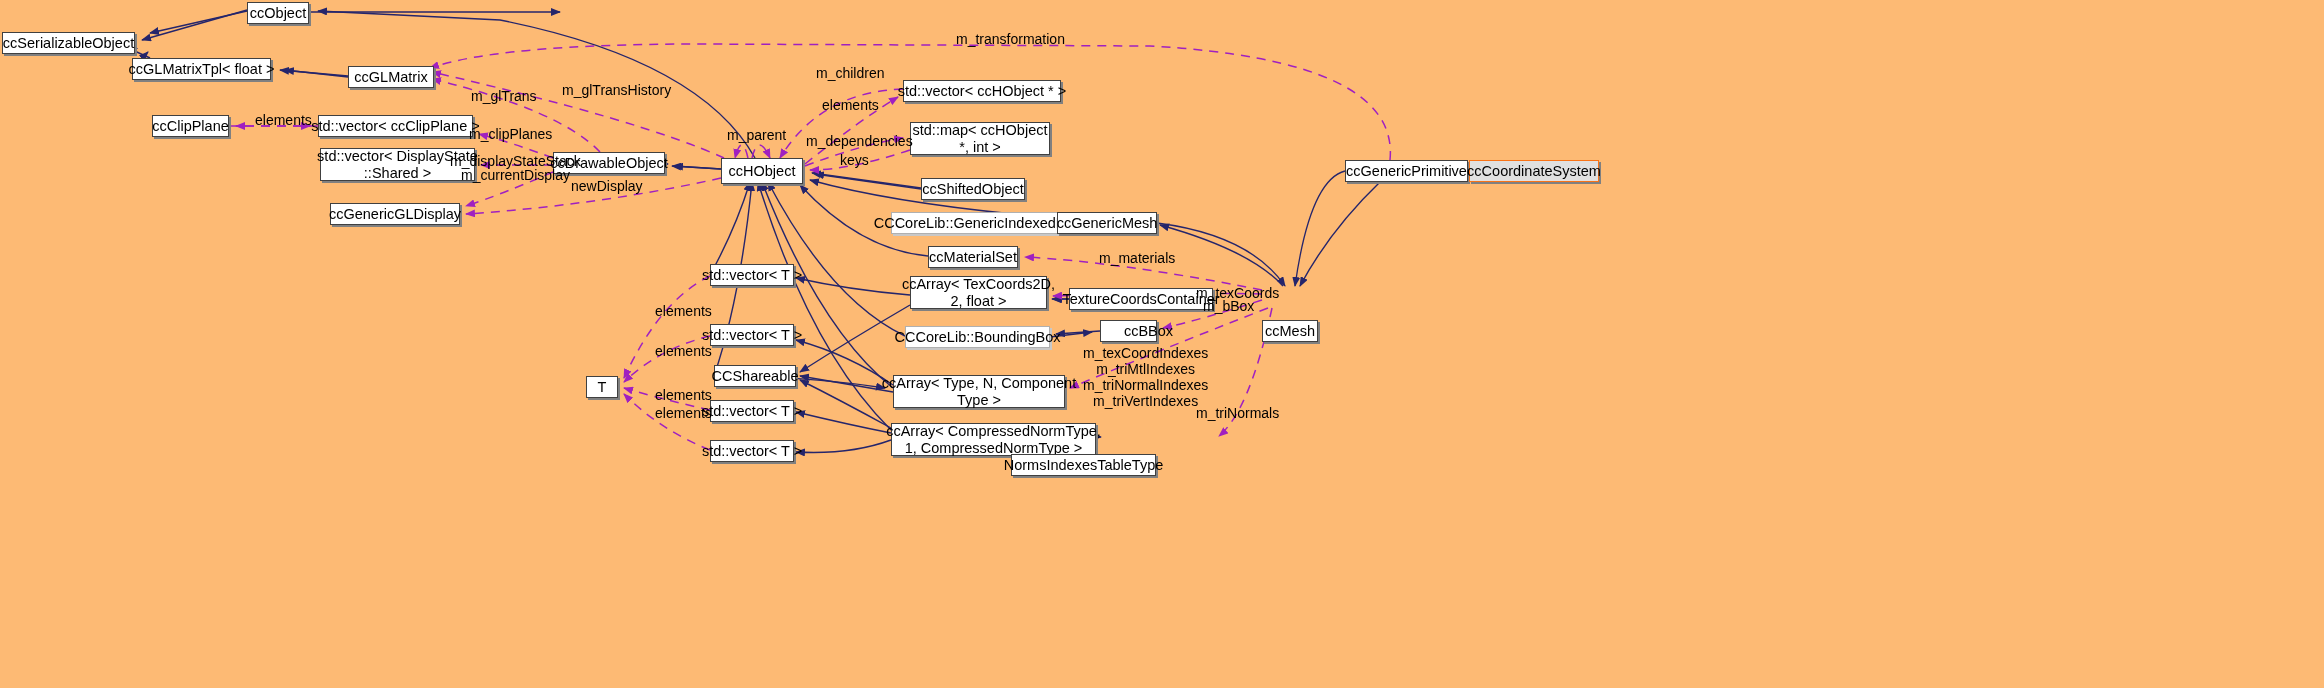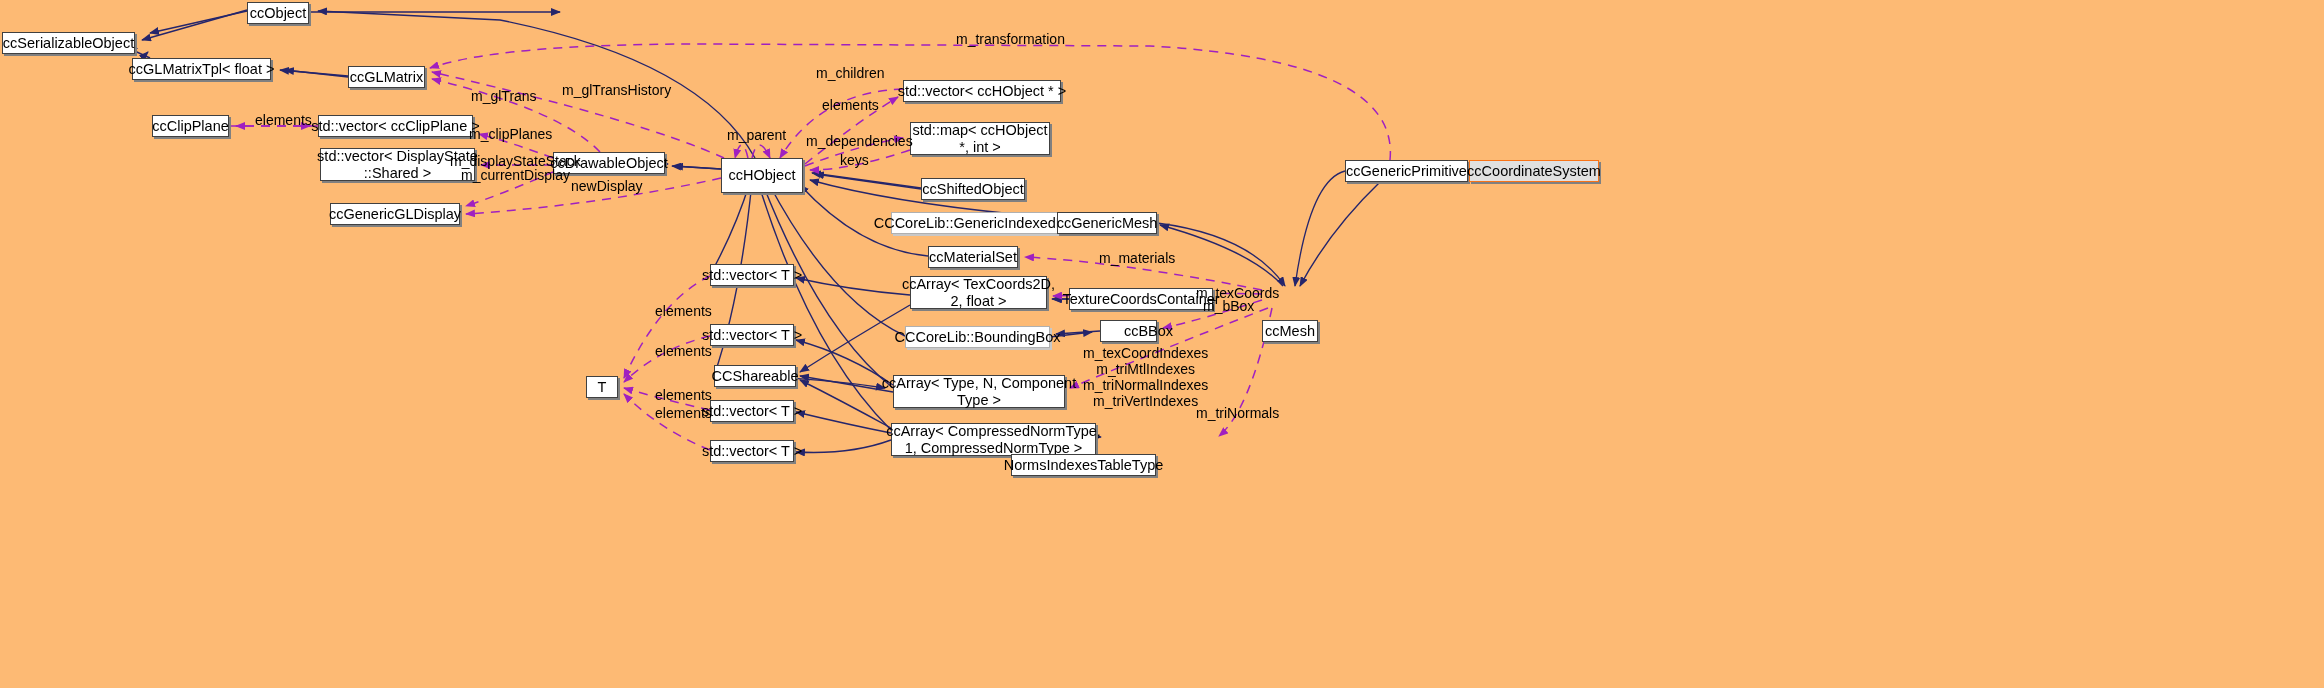--- a/index.html
+++ b/index.html
@@ -194,28 +194,28 @@
       <path d="M710,410 Q665,400 624,388" stroke="#a020c0" stroke-width="1.5" stroke-dasharray="9,7" marker-end="url(#useArrow)"></path>
 
       <path d="M710,450 Q660,430 624,394" stroke="#a020c0" stroke-width="1.5" stroke-dasharray="9,7" marker-end="url(#useArrow)"></path>
     </g>
   </svg>
 
   <div id="nodes">
       <div class="node" style="left: 247px; top: 2px; width: 62px; height: 22px;"><span>ccObject</span></div>
       <div class="node" style="left: 2px; top: 32px; width: 133px; height: 22px;"><span>ccSerializableObject</span></div>
       <div class="node" style="left: 132px; top: 58px; width: 139px; height: 22px;"><span>ccGLMatrixTpl&lt; float &gt;</span></div>
-      <div class="node" style="left: 348px; top: 66px; width: 77px; height: 22px;"><span>ccGLMatrix</span></div>
+      <div class="node" style="left: 348px; top: 66px; width: 86px; height: 22px;"><span>ccGLMatrix</span></div>
       <div class="node" style="left: 152px; top: 115px; width: 77px; height: 22px;"><span>ccClipPlane</span></div>
       <div class="node" style="left: 318px; top: 115px; width: 155px; height: 22px;"><span>std::vector&lt; ccClipPlane &gt;</span></div>
       <div class="node" style="left: 320px; top: 148px; width: 155px; height: 33px;"><span>std::vector&lt; DisplayState
 ::Shared &gt;</span></div>
       <div class="node" style="left: 330px; top: 203px; width: 130px; height: 22px;"><span>ccGenericGLDisplay</span></div>
       <div class="node" style="left: 553px; top: 152px; width: 112px; height: 22px;"><span>ccDrawableObject</span></div>
-      <div class="node" style="left: 721px; top: 158px; width: 82px; height: 35px;"><span>ccHObject</span></div>
+      <div class="node" style="left: 721px; top: 158px; width: 82px; height: 26px;"><span>ccHObject</span></div>
       <div class="node" style="left: 903px; top: 80px; width: 158px; height: 22px;"><span>std::vector&lt; ccHObject * &gt;</span></div>
       <div class="node" style="left: 910px; top: 122px; width: 140px; height: 33px;"><span>std::map&lt; ccHObject
 *, int &gt;</span></div>
       <div class="node" style="left: 921px; top: 178px; width: 104px; height: 22px;"><span>ccShiftedObject</span></div>
       <div class="node greyborder" style="left: 891px; top: 212px; width: 183px; height: 22px;"><span>CCCoreLib::GenericIndexedMesh</span></div>
       <div class="node" style="left: 1057px; top: 212px; width: 100px; height: 22px;"><span>ccGenericMesh</span></div>
       <div class="node" style="left: 928px; top: 246px; width: 90px; height: 22px;"><span>ccMaterialSet</span></div>
       <div class="node" style="left: 710px; top: 264px; width: 84px; height: 22px;"><span>std::vector&lt; T &gt;</span></div>
       <div class="node" style="left: 910px; top: 276px; width: 137px; height: 33px;"><span>ccArray&lt; TexCoords2D,
 2, float &gt;</span></div>

